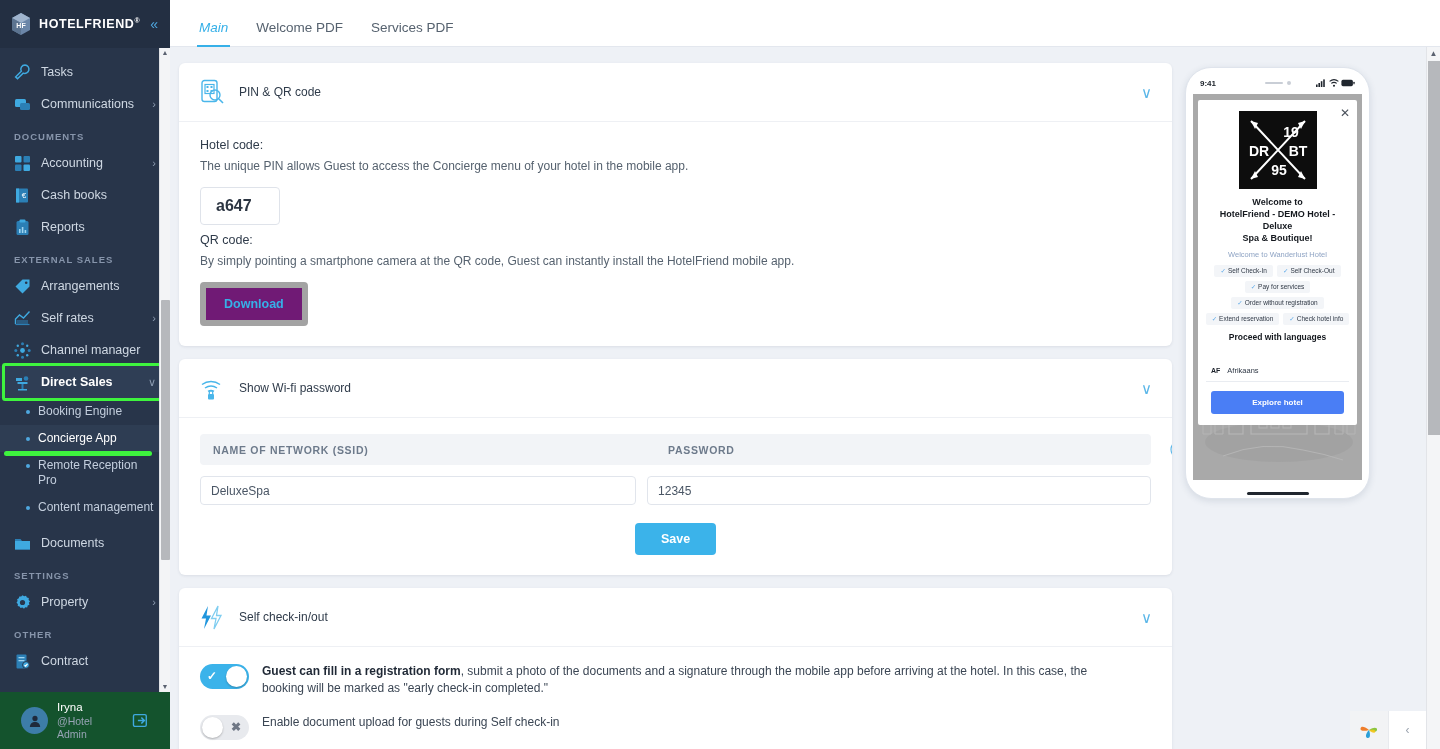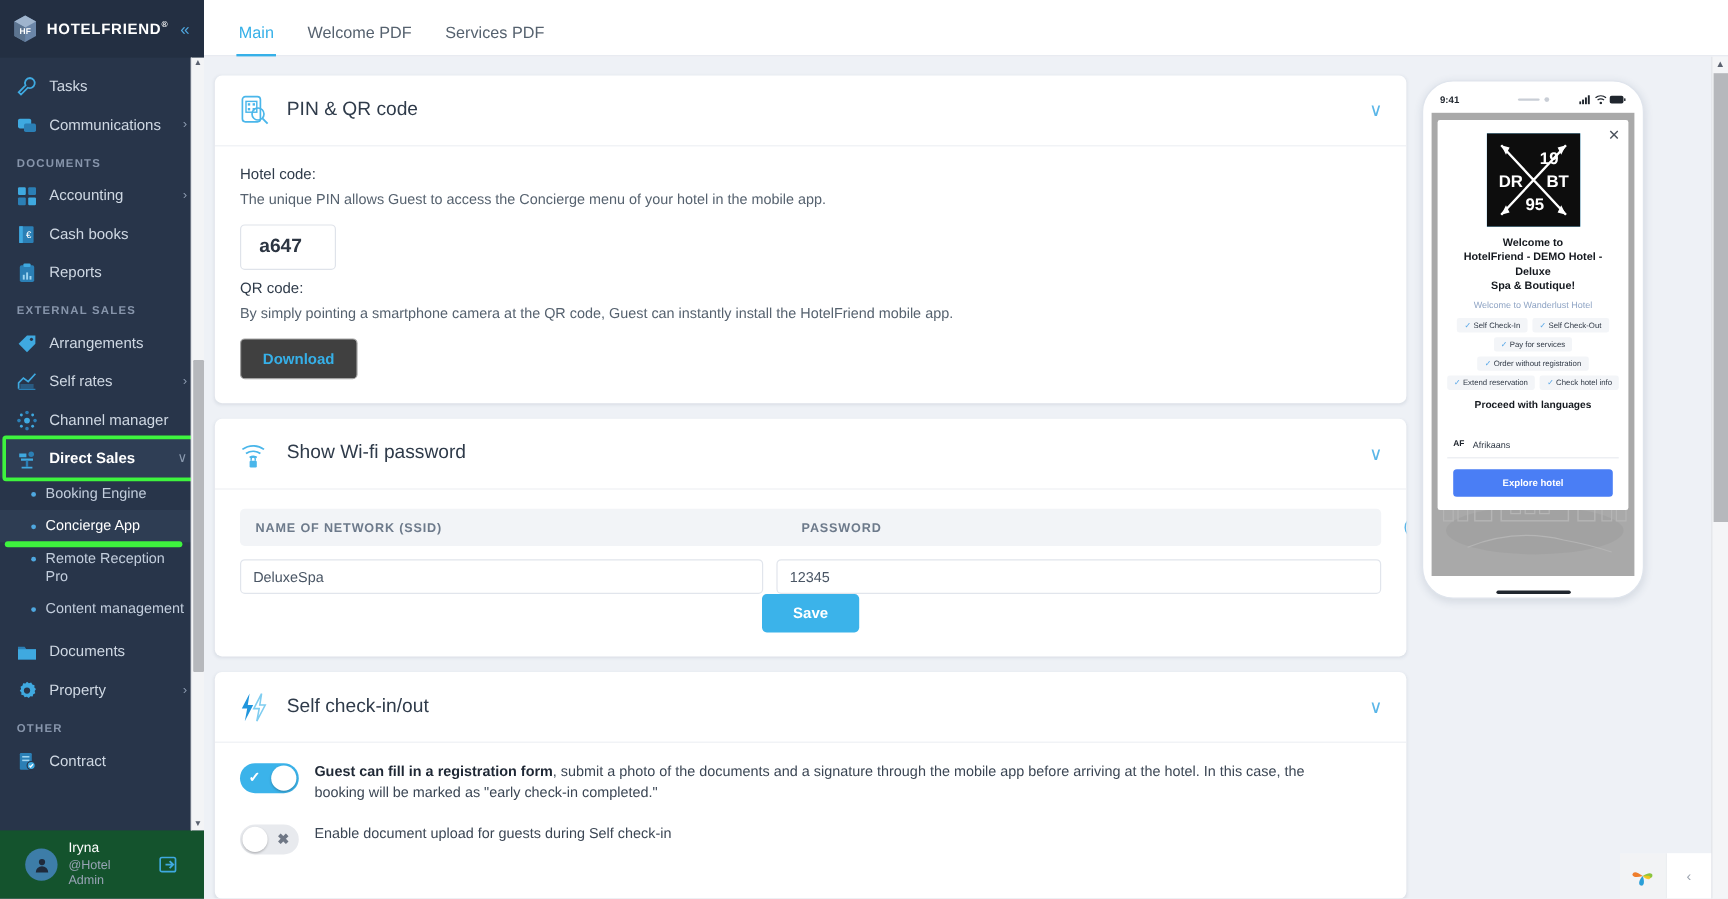--- a/index.html
+++ b/index.html
@@ -111,21 +111,21 @@
   }
   .tabbar {
     flex: 0 0 47px; background: #ffffff;
     display: flex; align-items: flex-end; gap: 0;
     padding-left: 15px; border-bottom: 1px solid #e3e7ee;
   }
   .tab {
     padding: 0 14px 11px 14px; font-size: 13.5px; color: #56626f;
     cursor: pointer; position: relative;
   }
-  .tab.active { color: #36b0e8; }
+  .tab.active { color: #36b0e8; font-style: italic; }
   .tab.active::after {
     content: ""; position: absolute; left: 12px; right: 12px;
     bottom: -1px; height: 2px; background: #36b0e8;
   }
 
   .content-area {
     flex: 1 1 auto; position: relative; overflow: hidden;
     display: flex; gap: 0;
   }
   .cards-col {
@@ -136,54 +136,54 @@
     box-shadow: 0 1px 3px rgba(40,60,90,.10);
     margin-bottom: 13px; overflow: hidden;
     width: 993px;
   }
   .card-head {
     height: 59px; display: flex; align-items: center;
     gap: 13px; padding: 0 20px;
     border-bottom: 1px solid #eef0f4; cursor: pointer;
   }
   .card-head .hicon { width: 27px; height: 27px; flex: 0 0 27px; }
-  .card-head .htitle { font-size: 16px; color: #2f3b4a; }
+  .card-head .htitle { font-size: 12px; color: #2f3b4a; }
   .card-head .hchev { margin-left: auto; color: #5ab6e8; font-size: 15px; line-height: 1; }
   .card-body { padding: 16px 21px 20px 21px; }
 
   .lbl-strong { font-size: 12.5px; color: #2f3b4a; margin-bottom: 7px; }
   .lbl-desc { font-size: 12px; color: #56626f; margin-bottom: 14px; }
   .code-box {
     display: inline-block; min-width: 80px; padding: 9px 15px;
     border: 1px solid #dfe3ea; border-radius: 4px;
     font-size: 16px; font-weight: bold; color: #2c3542;
     margin-bottom: 8px;
   }
   .btn-outline {
     display: inline-block; padding: 9px 18px;
-    border: 1px solid #a3a3a3; border-radius: 4px;
+    border: 6px solid #a3a3a3; border-radius: 4px;
     color: #36b0e8; font-size: 12.5px; font-weight: bold;
-    background: #404040; cursor: pointer;
+    background: #701a75; cursor: pointer;
   }
 
   .table-head {
     display: flex; align-items: center; background: #f2f4f7;
     border-radius: 4px; height: 31px; padding: 0 13px;
     position: relative; margin-bottom: 11px;
   }
   .th {
     font-size: 10.5px; font-weight: bold; letter-spacing: 0.7px;
     color: #6d7a8b;
   }
   .th.ssid { width: 455px; }
   .add-row-btn {
     position: absolute; right: -38px; top: 6px;
     width: 19px; height: 19px; cursor: pointer;
   }
-  .row-inputs { display: flex; gap: 11px; margin-bottom: 0; }
+  .row-inputs { display: flex; gap: 11px; margin-bottom: 18px; }
   .inp {
     height: 29px; border: 1px solid #e1e5ec; border-radius: 4px;
     font-size: 12px; color: #4a5665; padding: 0 10px;
     display: flex; align-items: center; background: #fff;
   }
   .inp.ssid { width: 455px; }
   .inp.pass { width: 526px; }
   .btn-primary {
     display: block; margin: 0 auto; padding: 9px 26px;
     background: #3bb3ea; border: none; border-radius: 4px;
@@ -454,20 +454,21 @@
       </div>
 
       <div class="nav-item" style="margin-top:6px">
         <svg class="ic" viewBox="0 0 17 17">
           <path d="M1 4 h5.5 l1.5 2 h8 v8.5 h-15 z" fill="#2b7fb5"></path>
           <path d="M1 6 h15 v8.5 h-15 z" fill="#3fa9e0"></path>
         </svg>
         <span class="lbl">Documents</span>
       </div>
 
+      <div class="section-label">SETTINGS</div>
 
       <div class="nav-item">
         <svg class="ic" viewBox="0 0 17 17">
           <path d="M8.5 1.2 l1.6 1.1 1.9-.5 .9 1.7 1.9.5 -.2 1.9 1.4 1.3 -1.1 1.6 .5 1.9 -1.7 .9 -.5 1.9 -1.9-.2 -1.3 1.4 -1.6-1.1 -1.9 .5 -.9-1.7 -1.9-.5 .2-1.9 -1.4-1.3 1.1-1.6 -.5-1.9 1.7-.9 .5-1.9 1.9 .2z" fill="#3fa9e0"></path>
           <circle cx="8.5" cy="8.5" r="2.6" fill="#28354a"></circle>
         </svg>
         <span class="lbl">Property</span>
         <span class="chev">›</span>
       </div>
 

